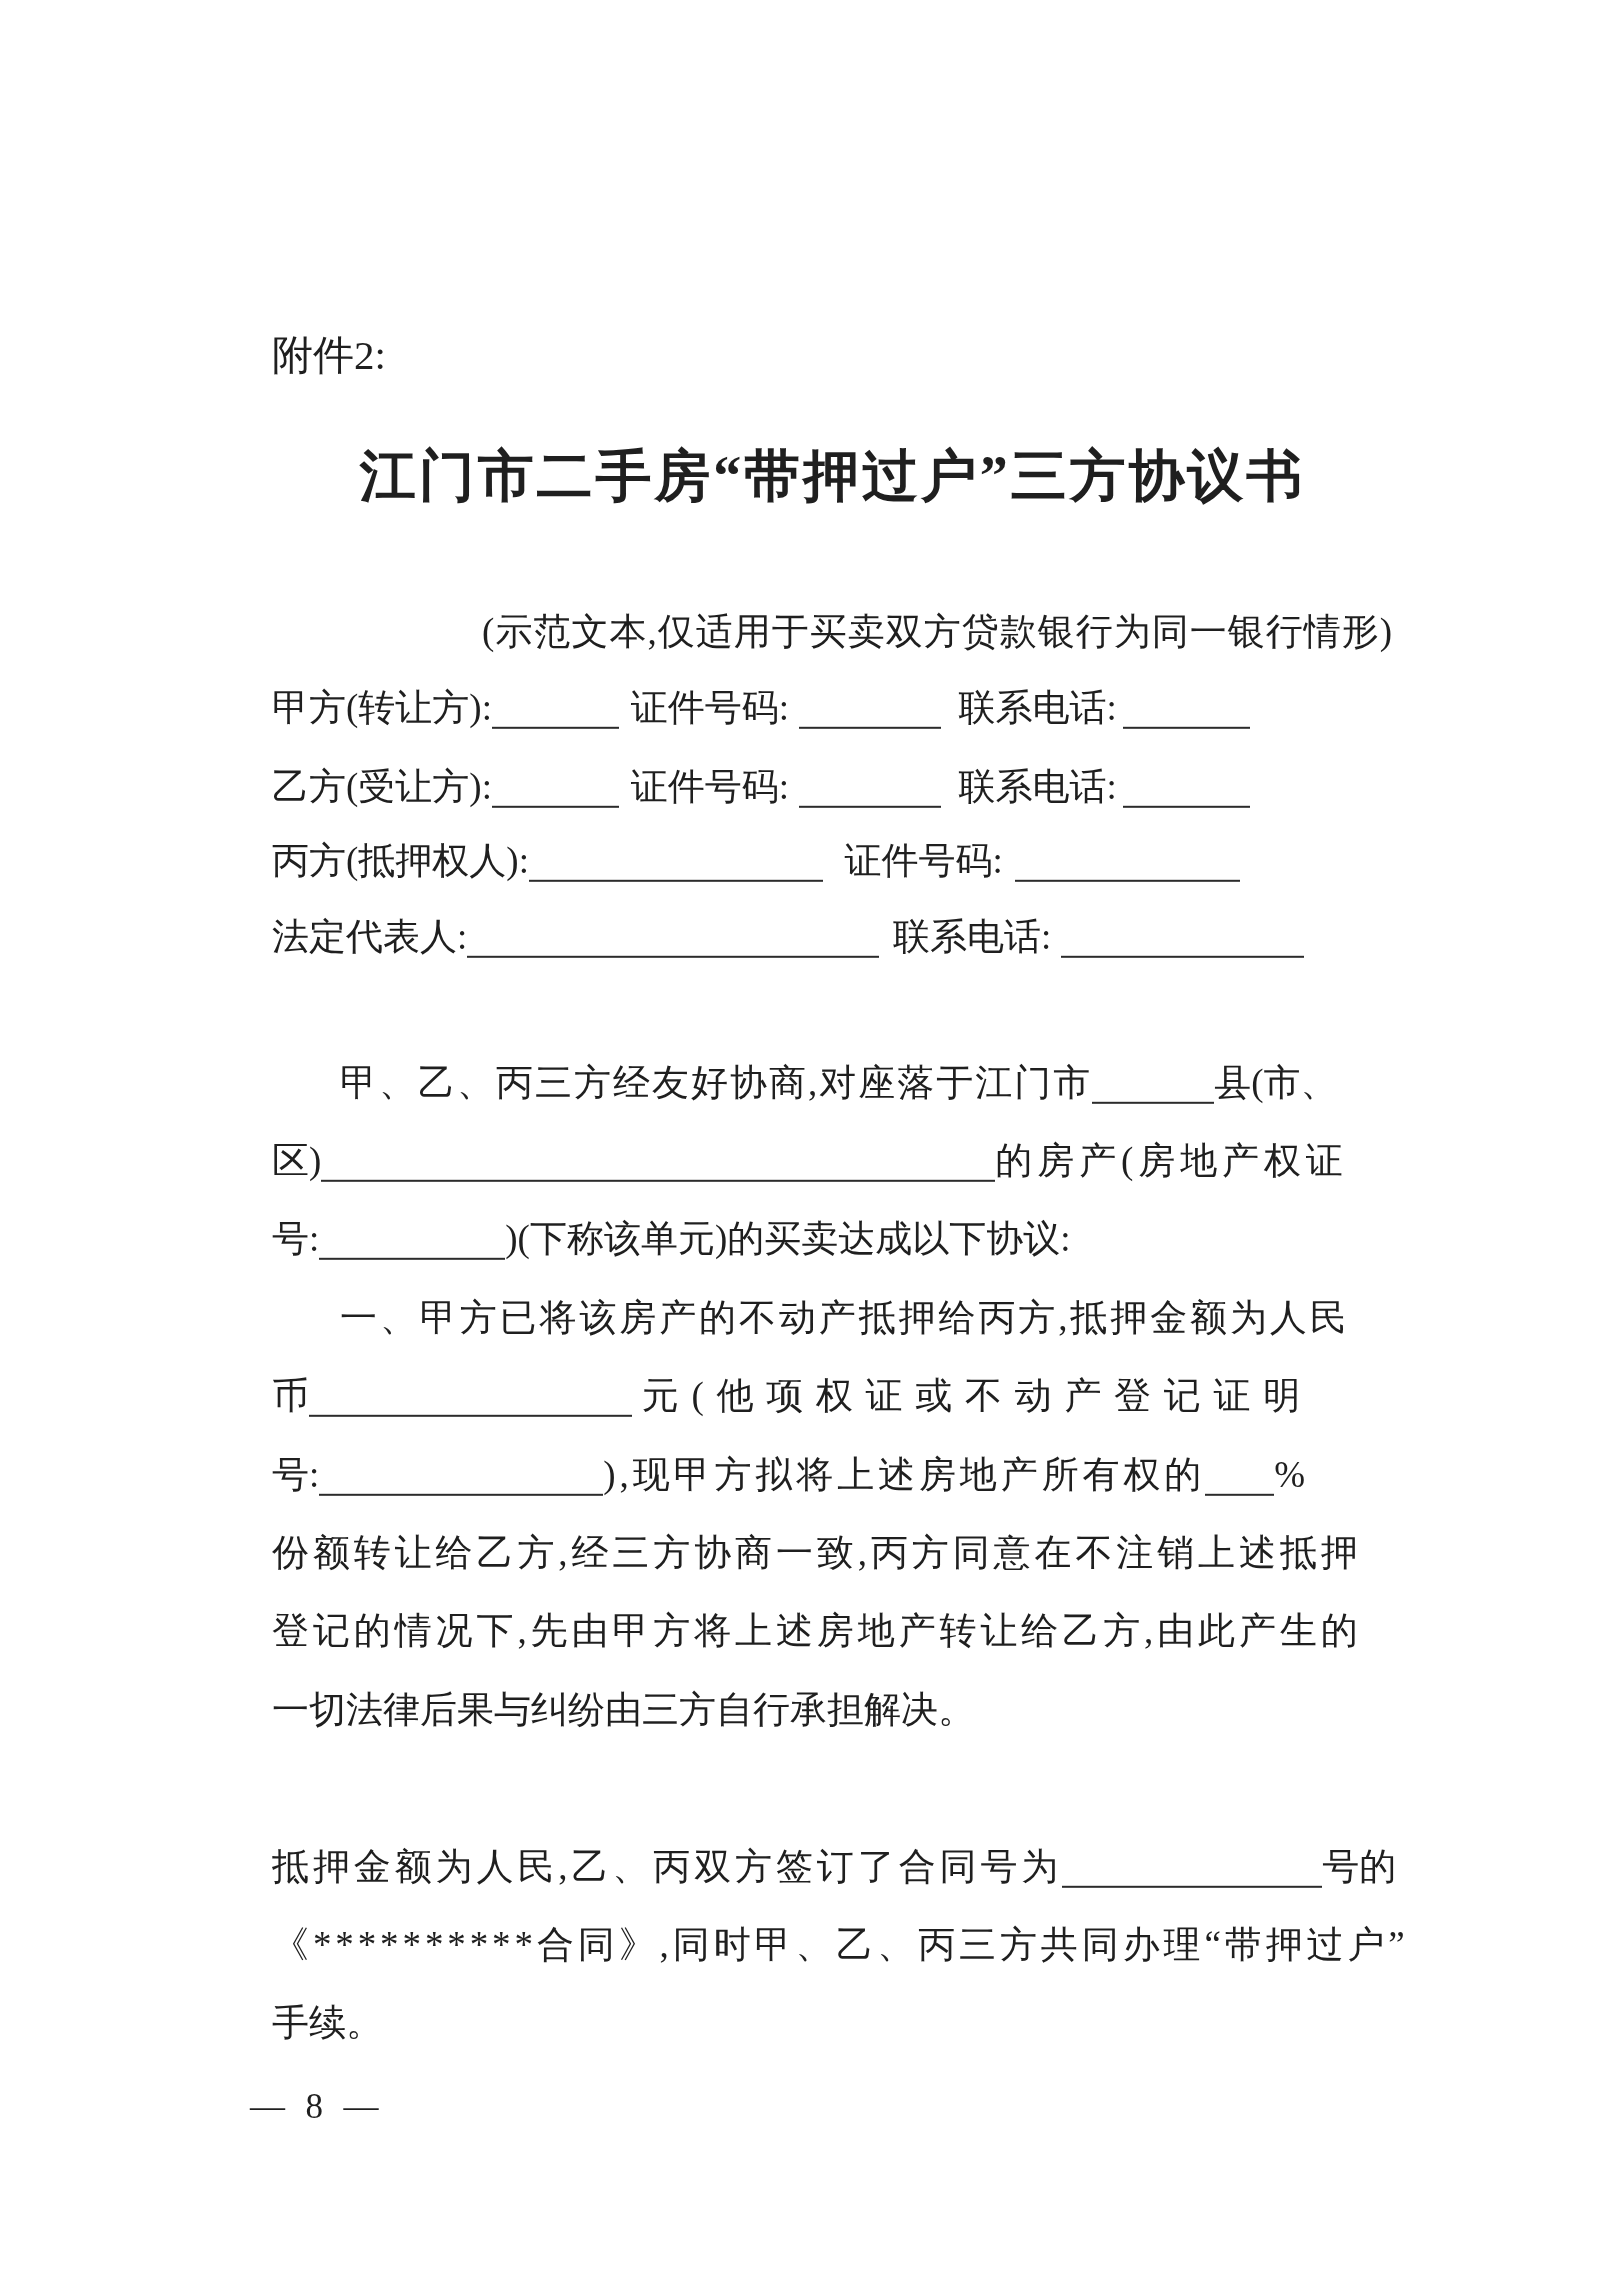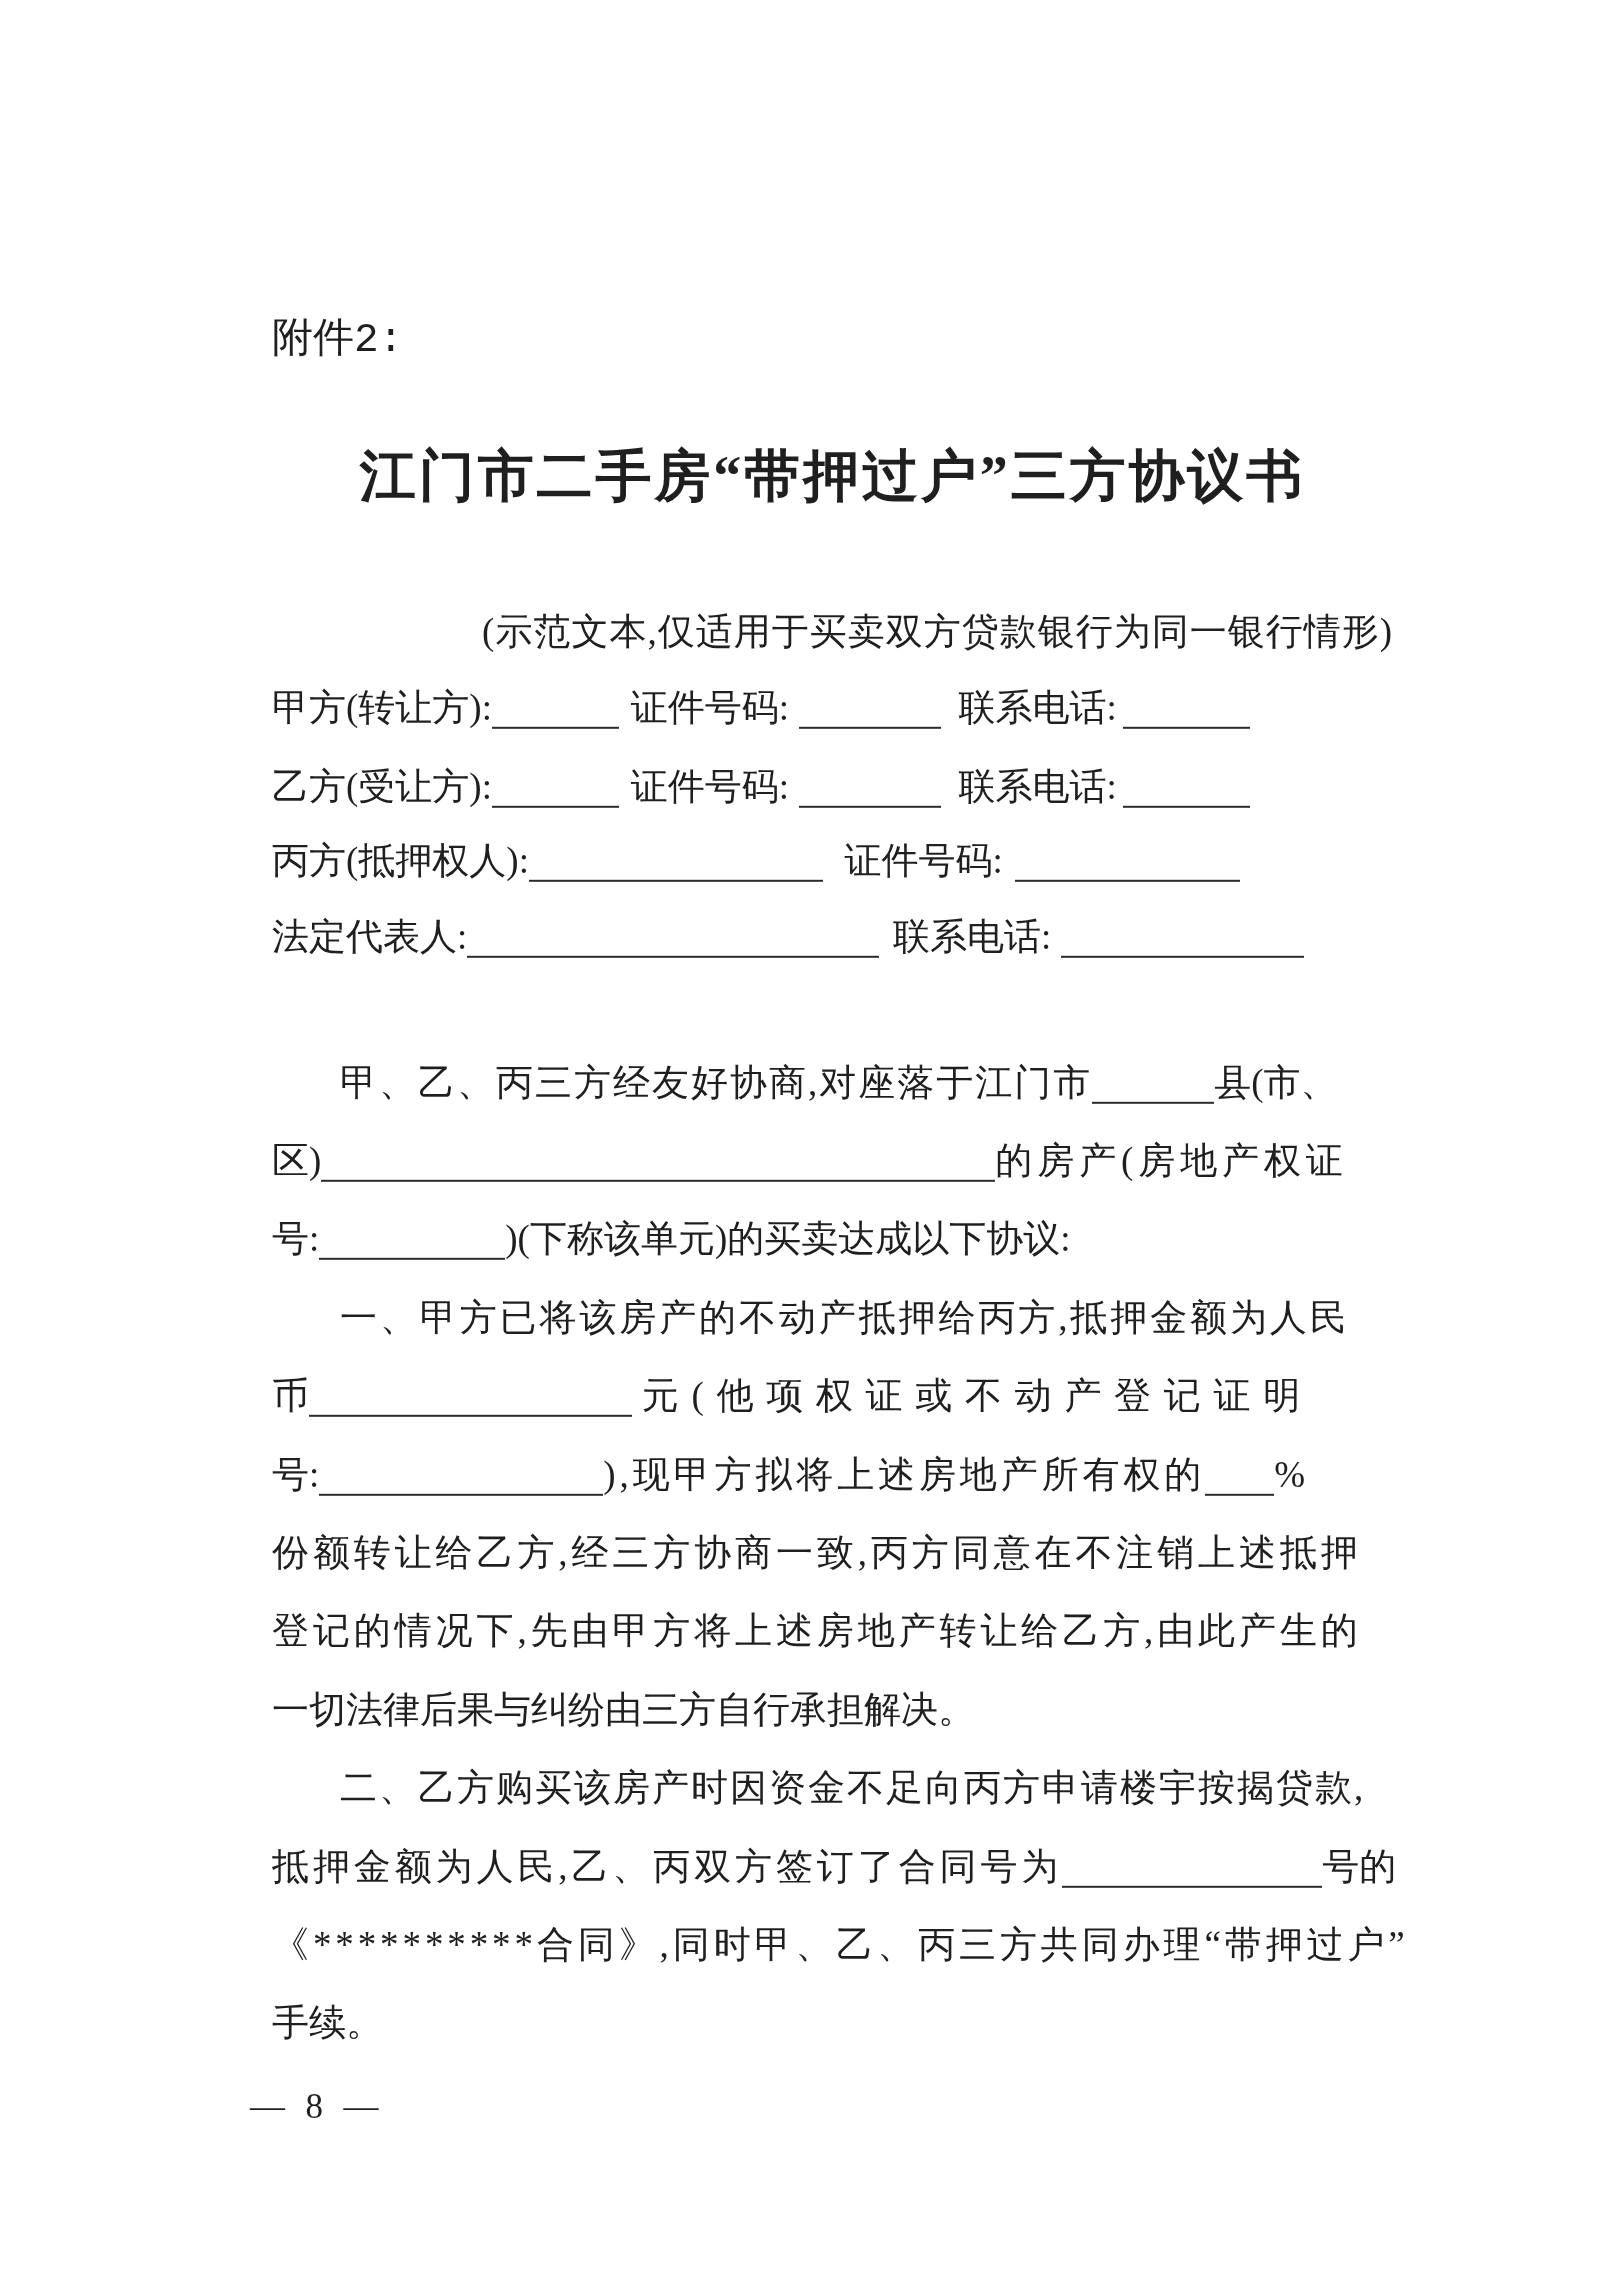--- a/index.html
+++ b/index.html
@@ -18,22 +18,22 @@
     white-space:nowrap;
     font-size:37px;
     line-height:1.2;
   }
   .centered {
     left:272px; width:1121px;
     text-align:center;
   }
   .attachment-label {
     position:absolute;
-    left:272px; top:316px;
-    font-family:Liberation Mono, monospace;
+    left:272px; top:331px;
+    font-family:Liberation Serif, serif;
     font-size:41px;
     font-weight:500;
     line-height:1.2;
   }
   .doc-title {
     position:absolute;
     top:443px;
     font-size:56px;
     font-weight:700;
     letter-spacing:2.9px;
@@ -125,23 +125,20 @@
   </div>
 
   <div class="line" style="left:272px; top:1609px;">
     <span class="ls4">登记的情况下,先由甲方将上述房地产转让给乙方,由此产生的</span>
   </div>
 
   <div class="line" style="left:272px; top:1688px;">
     <span>一切法律后果与纠纷由三方自行承担解决。</span>
   </div>
 
-  <div class="line" style="left:340px; top:1766px;">
-    <span class="ls2">二、乙方购买该房产时因资金不足向丙方申请楼宇按揭贷款,</span>
-  </div>
 
   <div class="line" style="left:272px; top:1845px;">
     <span class="ls4">抵押金额为人民,乙、丙双方签订了合同号为</span><span class="blank" style="width:260px"></span><span>号的</span>
   </div>
 
   <div class="line" style="left:272px; top:1923px;">
     <span class="ls4">《**********合同》,同时甲、乙、丙三方共同办理“带押过户”</span>
   </div>
 
   <div class="line" style="left:272px; top:2001px;">

